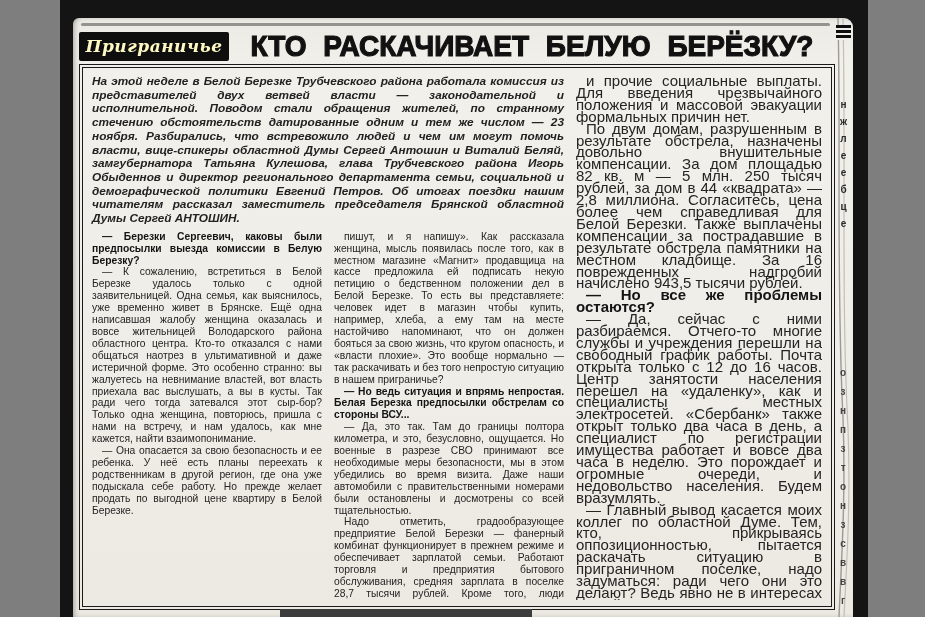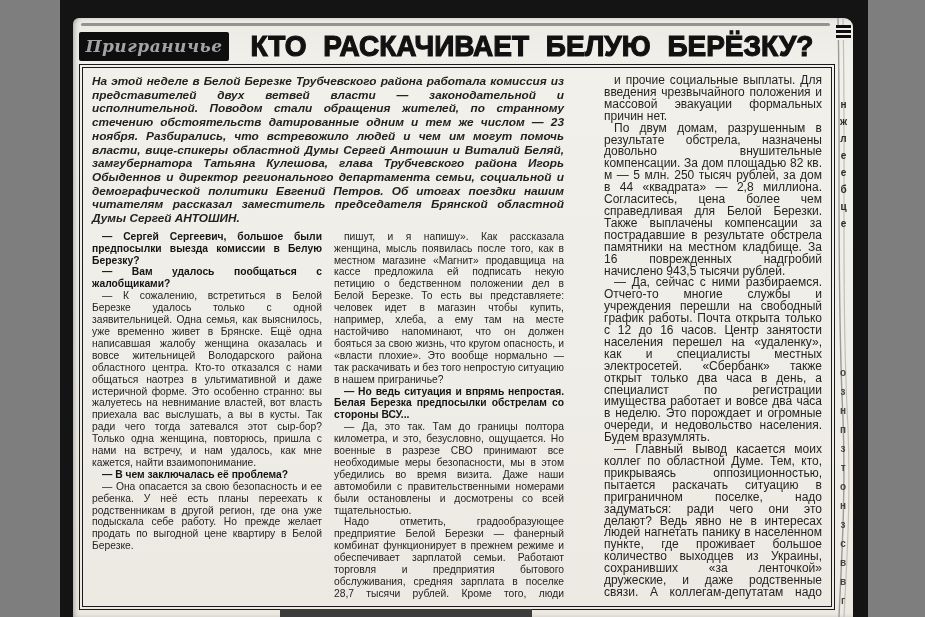--- a/index.html
+++ b/index.html
@@ -14,39 +14,39 @@
   
   .page { position:absolute; left:73px; top:18px; width:780px; height:599px;
           background:linear-gradient(180deg,#eceae4 0%, #f2f0ea 8%, #efede7 60%, #ece9e2 100%);
           box-shadow: inset 3px 0 6px -3px rgba(0,0,0,.45);
           border-radius:6px 9px 0 0; overflow:hidden; color:#1c1c1c; }
 
   .top-streak { position:absolute; left:8px; top:5px; width:96%; height:3px; background:#4a4a4a; opacity:.55; border-radius:2px; }
 
   
   .masthead { position:absolute; left:6px; top:12px; width:756px; height:32px; display:flex; align-items:center; }
-  .rubric-box { background:#0e0e0e; color:#a3a3a3; width:150px; height:29px; display:flex; align-items:center; justify-content:center;
+  .rubric-box { background:#0e0e0e; color:#fef9c3; width:150px; height:29px; display:flex; align-items:center; justify-content:center;
                 font-family:"DejaVu Serif", serif; font-style:italic; font-weight:bold; font-size:17px; letter-spacing:.5px;
                 border-radius:2px; flex:0 0 auto; }
   .headline { flex:1; text-align:center; font-weight:bold; font-size:28px; color:#111;
               letter-spacing:0px; word-spacing:9px; -webkit-text-stroke:1.1px #111;
               transform:scaleY(1.08); white-space:nowrap; }
 
   
   .article-box { position:absolute; left:6px; top:46px; width:756px; height:546px;
                  border:4px double #1a1a1a; padding:7px 9px 6px 9px; overflow:hidden; }
   .article-flex { display:flex; height:100%; }
   .left-part { flex:0 0 472px; display:flex; flex-direction:column;justify-content:center; }
   .lead { font-weight:bold; font-style:italic; font-size:11.8px; line-height:13.7px; text-align:justify; color:#222;
           margin-bottom:5px; }
   .two-cols { display:flex; gap:12px; flex:1; overflow:hidden; }
   .col { flex:1; overflow:hidden; }
   .col p, .col3 p { font-size:10.3px; line-height:11.9px; text-align:justify; text-indent:10px; color:#242424; }
   .col3 { flex:1; margin-left:12px; overflow:hidden; }
-  .col3 p { font-size:12px;margin-left:28px; }
+  .col3 p { font-size:15px; }
   p.q { font-weight:bold; color:#141414; }
   .byline { font-weight:bold; font-size:10.8px; text-align:right; margin-top:4px; text-indent:0; color:#141414; }
 
   
   .page-fold { position:absolute; right:0; top:0; width:19px; height:599px; }
   .fold-svg { position:absolute; left:0; top:0; }
   .fold-letters { position:absolute; left:6px; font-weight:bold; font-size:10px; color:#2b2b2b;
                   white-space:pre-line; text-align:center; }
   .fold-letters.top { top:78px; line-height:17px; }
   .fold-letters.bottom { top:345px; line-height:19px; opacity:.85; }
@@ -75,39 +75,38 @@
     </div>
 
     <div class="article-box">
       <div class="article-flex">
 
         <div class="left-part">
           <div class="lead">На этой неделе в Белой Березке Трубчевского района работала комиссия из представителей двух ветвей власти — законодательной и исполнительной. Поводом стали обращения жителей, по странному стечению обстоятельств датированные одним и тем же числом — 23 ноября. Разбирались, что встревожило людей и чем им могут помочь власти, вице-спикеры областной Думы Сергей Антошин и Виталий Беляй, замгубернатора Татьяна Кулешова, глава Трубчевского района Игорь Обыденнов и директор регионального департамента семьи, социальной и демографической политики Евгений Петров. Об итогах поездки нашим читателям рассказал заместитель председателя Брянской областной Думы Сергей АНТОШИН.</div>
 
           <div class="two-cols">
             <div class="col">
-              <p class="q">— Сергей Сергеевич, большое были предпосылки выезда комиссии в Белую Березку?</p>
-              <p class="q">— Вам удалось пообщаться с жалобщиками?</p>
+              <p class="q">— Березки Сергеевич, каковы были предпосылки выезда комиссии в Белую Березку?</p>
               <p>— К сожалению, встретиться в Белой Березке удалось только с одной заявительницей. Одна семья, как выяснилось, уже временно живет в Брянске. Ещё одна написавшая жалобу женщина оказалась и вовсе жительницей Володарского района областного центра. Кто-то отказался с нами общаться наотрез в ультимативной и даже истеричной форме. Это особенно странно: вы жалуетесь на невнимание властей, вот власть приехала вас выслушать, а вы в кусты. Так ради чего тогда затевался этот сыр-бор? Только одна женщина, повторюсь, пришла с нами на встречу, и нам удалось, как мне кажется, найти взаимопонимание.</p>
-              <p class="q">— В чем заключалась её проблема?</p>
               <p>— Она опасается за свою безопасность и ее ребенка. У неё есть планы переехать к родственникам в другой регион, где она уже подыскала себе работу. Но прежде желает продать по выгодной цене квартиру в Белой Березке.</p>
 
             </div>
             <div class="col">
               <p>пишут, и я напишу». Как рассказала женщина, мысль появилась после того, как в местном магазине «Магнит» продавщица на кассе предложила ей подписать некую петицию о бедственном положении дел в Белой Березке. То есть вы представляете: человек идет в магазин чтобы купить, например, хлеба, а ему там на месте настойчиво напоминают, что он должен бояться за свою жизнь, что кругом опасность, и «власти плохие». Это вообще нормально — так раскачивать и без того непростую ситуацию в нашем приграничье?</p>
               <p class="q">— Но ведь ситуация и впрямь непростая. Белая Березка предпосылки обстрелам со стороны ВСУ...</p>
               <p>— Да, это так. Там до границы полтора километра, и это, безусловно, ощущается. Но военные в разрезе СВО принимают все необходимые меры безопасности, мы в этом убедились во время визита. Даже наши автомобили с правительственными номерами были остановлены и досмотрены со всей тщательностью.</p>
               <p>Надо отметить, градообразующее предприятие Белой Березки — фанерный комбинат функционирует в прежнем режиме и обеспечивает зарплатой семьи. Работают торговля и предприятия бытового обслуживания, средняя зарплата в поселке 28,7 тысячи рублей. Кроме того, люди получают «чернобыльские»</p>
             </div>
           </div>
         </div>
 
         <div class="col3">
           <p>и прочие социальные выплаты. Для введения чрезвычайного положения и массовой эвакуации формальных причин нет.</p>
           <p>По двум домам, разрушенным в результате обстрела, назначены довольно внушительные компенсации. За дом площадью 82 кв. м — 5 млн. 250 тысяч рублей, за дом в 44 «квадрата» — 2,8 миллиона. Согласитесь, цена более чем справедливая для Белой Березки. Также выплачены компенсации за пострадавшие в результате обстрела памятники на местном кладбище. За 16 поврежденных надгробий начислено 943,5 тысячи рублей.</p>
+          <p class="q">— Но все же проблемы остаются?</p>
           <p>— Да, сейчас с ними разбираемся. Отчего-то многие службы и учреждения перешли на свободный график работы. Почта открыта только с 12 до 16 часов. Центр занятости населения перешел на «удаленку», как и специалисты местных электросетей. «Сбербанк» также открыт только два часа в день, а специалист по регистрации имущества работает и вовсе два часа в неделю. Это порождает и огромные очереди, и недовольство населения. Будем вразумлять.</p>
           <p>— Главный вывод касается моих коллег по областной Думе. Тем, кто, прикрываясь оппозиционностью, пытается раскачать ситуацию в приграничном поселке, надо задуматься: ради чего они это делают? Ведь явно не в интересах людей нагнетать панику в населенном пункте, где проживает большое количество выходцев из Украины, сохранивших «за ленточкой» дружеские, и даже родственные связи. А коллегам-депутатам надо чаще встречаться с народом из округов, по которым их избирали. Не надо дожидаться, пока Президент завершит СВО. Как показывает практика, наладить диалог с людьми и сообща найти конструктивные решения можно и нужно прямо сейчас, надо просто уметь их слушать и слышать.</p>
           <p class="byline">Беседовал Иван БРАГИН.</p>
         </div>
 
       </div>
     </div>
 
     <div class="page-fold">
       <svg class="fold-svg" width="19" height="599" viewBox="0 0 19 599">

